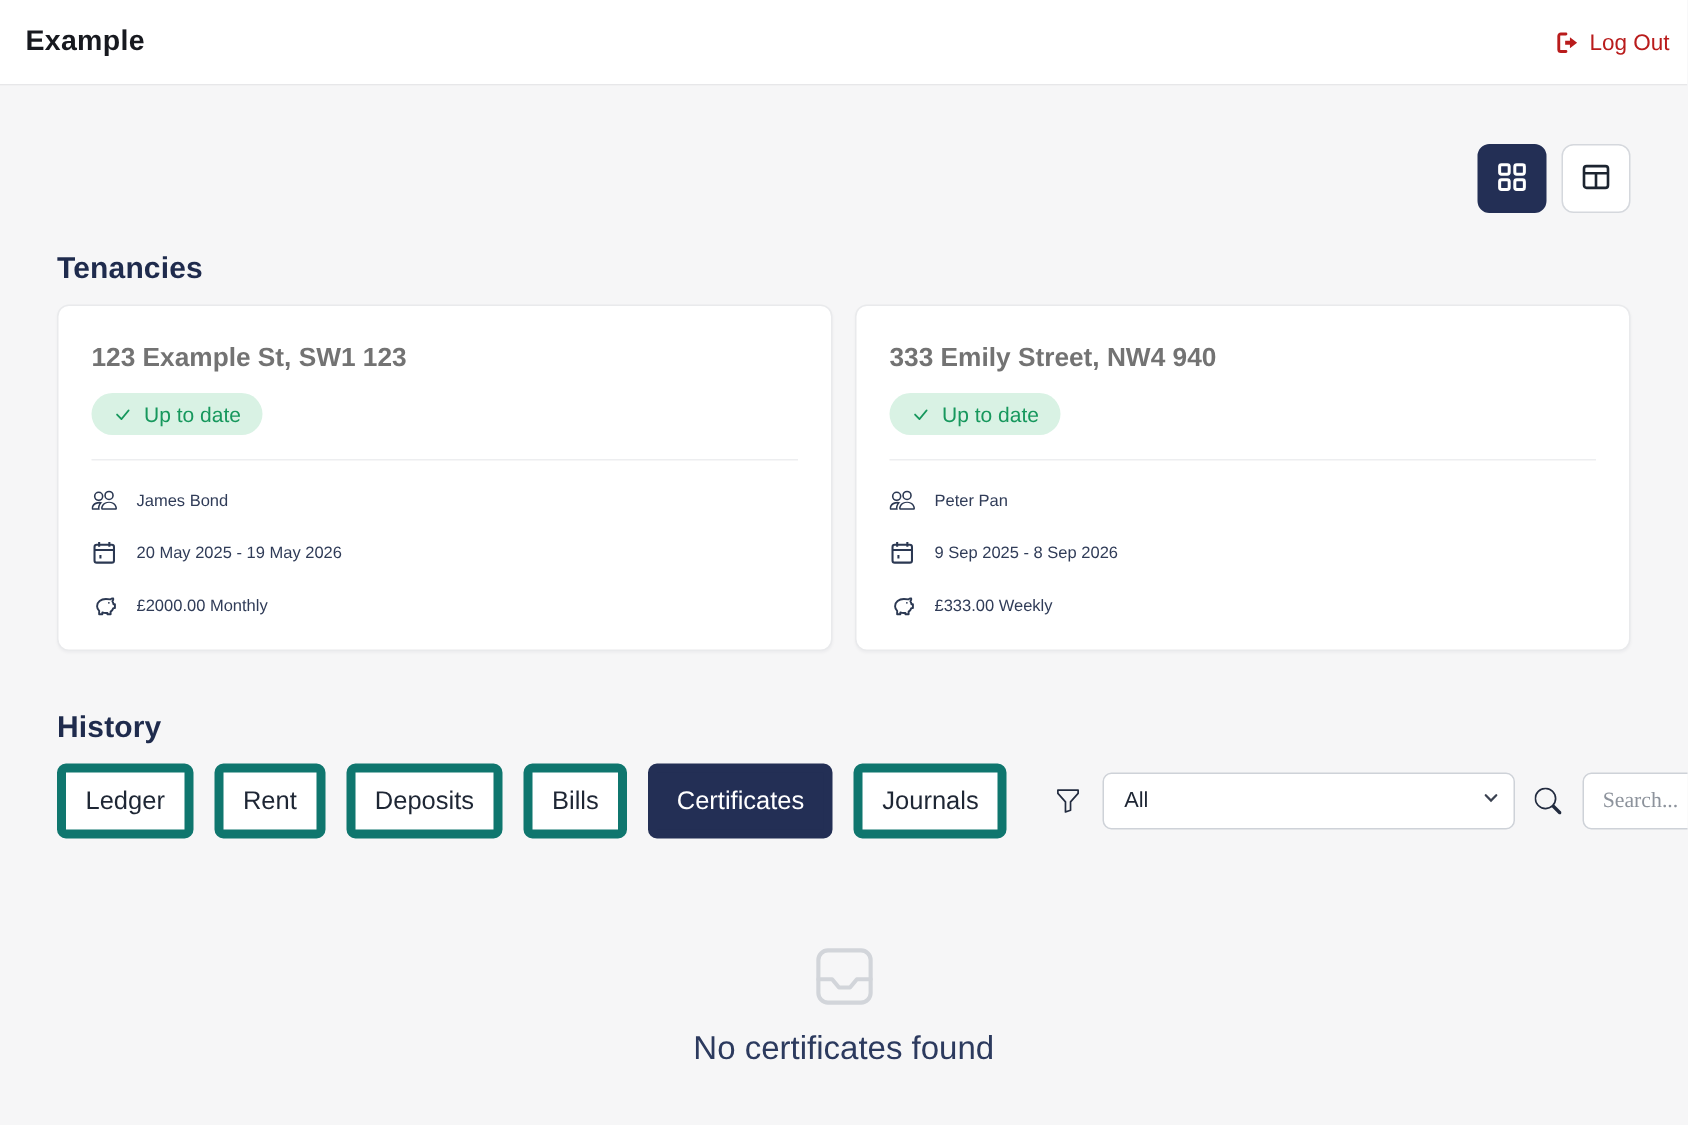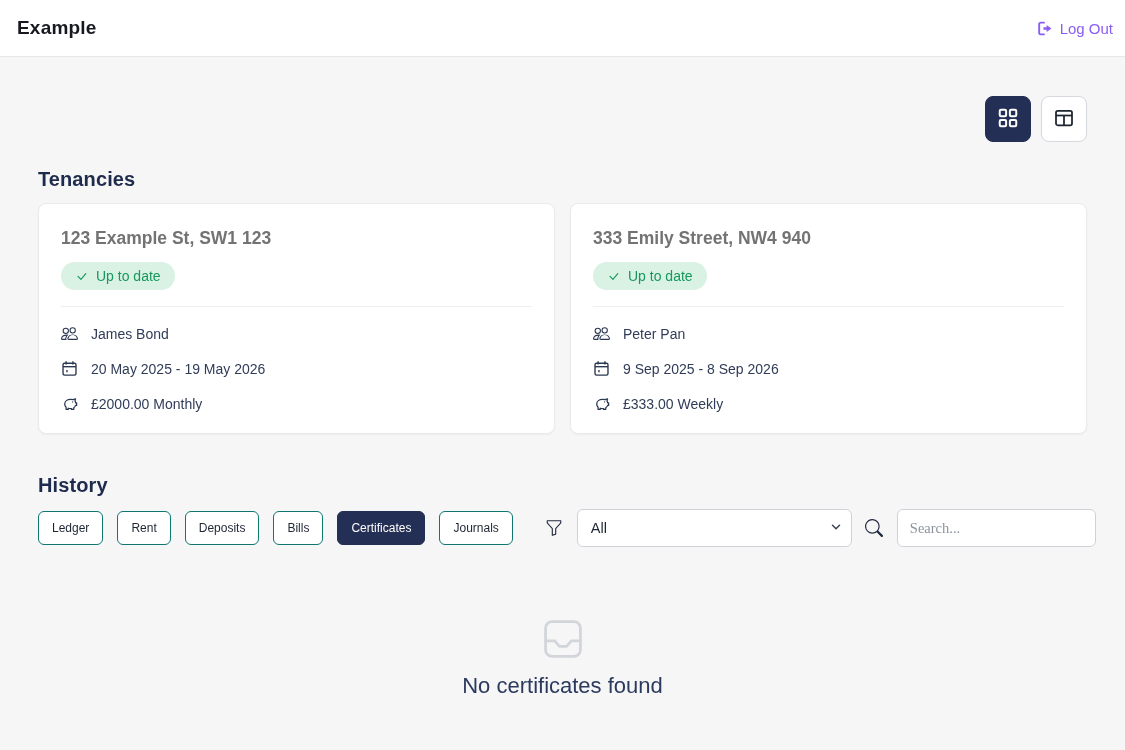--- a/index.html
+++ b/index.html
@@ -17,21 +17,21 @@
     border-bottom: 1px solid #e7e7e9;
     display: flex;
     align-items: center;
     justify-content: space-between;
     padding: 0 12px 0 17px;
   }
   .app-title { font-size: 19px; font-weight: 600; color: #17191f; letter-spacing: .2px; }
   .logout-btn {
     display: inline-flex; align-items: center; gap: 7px;
     background: none; border: none; cursor: pointer;
-    font-family: inherit; font-size: 15px; color: #8b5cf6;
+    font-family: inherit; font-size: 15px; color: #b91c1c;
   }
   .logout-btn svg { display: block; }
 
   
   .container { padding: 0 38px; }
 
   
   .view-toggle { margin-top: 39px; display: flex; justify-content: flex-end; gap: 10px; }
   .toggle-btn {
     width: 46px; height: 46px; border-radius: 8px; cursor: pointer;
@@ -63,34 +63,34 @@
     display: inline-flex; align-items: center; gap: 8px;
     background: #d9f2e4; color: #17985d;
     border-radius: 999px; padding: 6px 14px;
     font-size: 14px;
   }
   .status-badge svg { display: block; }
   .card-divider { border: none; border-top: 1px solid #edeef0; margin-top: 16px; }
   .detail-row {
     display: flex; align-items: center; gap: 13px;
     margin-top: 18px;
-    font-size: 14px; color: #303c58;
+    font-size: 11px; color: #303c58;
   }
   .detail-row svg { display: block; flex: 0 0 auto; color: #2b3852; }
 
   
   .history-heading { margin-top: 40px; }
   .history-controls {
     margin-top: 12px;
     display: flex; align-items: center; gap: 14px;
   }
   .tab-btn {
     font-family: inherit;
-    font-size: 12px; color: #1e2634;
-    background: #ffffff; border: 1px solid #0f766e; border-radius: 6px;
+    font-size: 17px; color: #1e2634;
+    background: #ffffff; border: 6px solid #0f766e; border-radius: 6px;
     padding: 9px 13px; cursor: pointer; white-space: nowrap;
   }
   .tab-btn.active { background: #232f55; border-color: #232f55; color: #ffffff; }
   .funnel-wrap { margin-left: 18px; display: flex; align-items: center; color: #222b3f; }
   .select-wrap { position: relative; }
   .filter-select {
     appearance: none; -webkit-appearance: none;
     width: 275px; height: 38px;
     border: 1px solid #ced2d8; border-radius: 6px; background: #ffffff;
     font-family: inherit; font-size: 14.5px; color: #1e2634;

